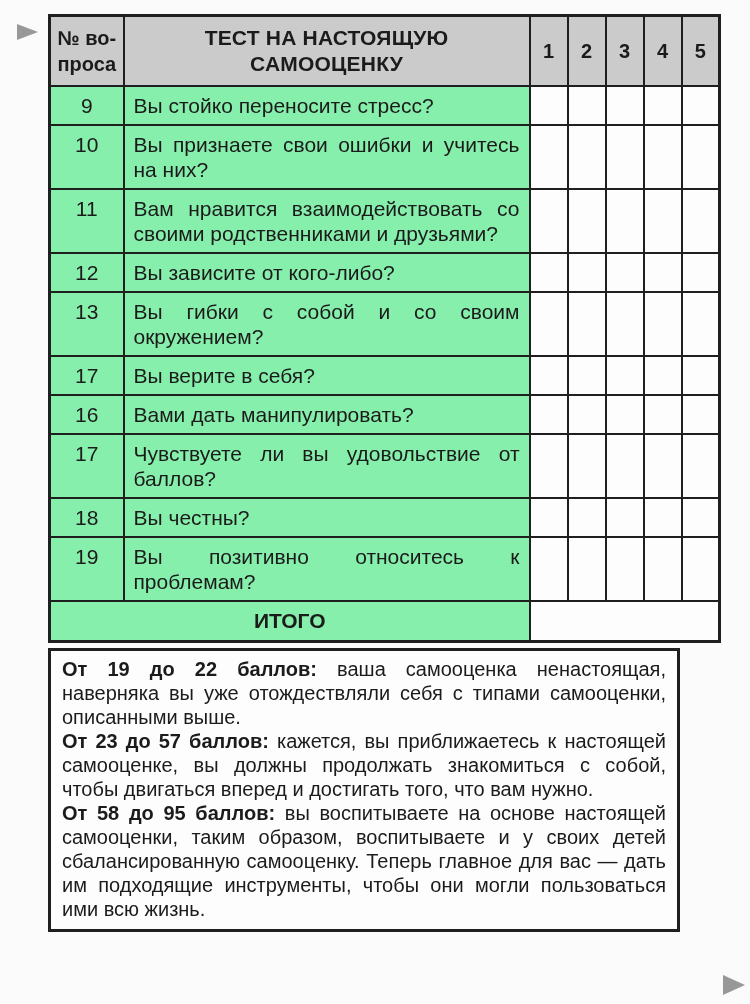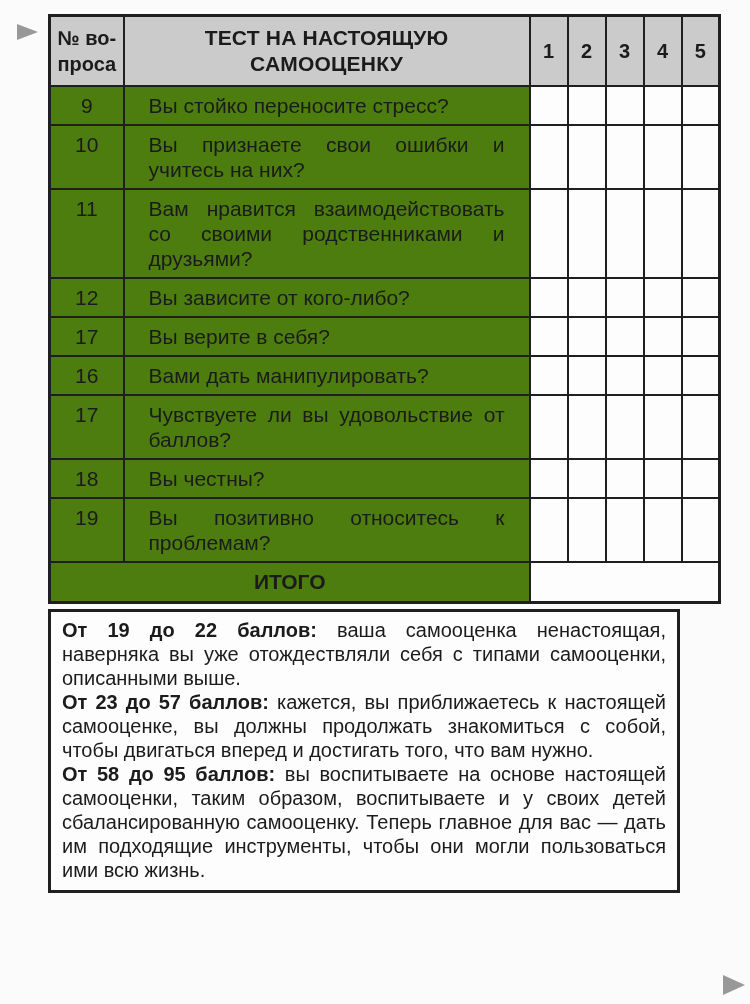--- a/index.html
+++ b/index.html
@@ -23,21 +23,21 @@
     border-width: 10px 0 10px 22px;
     border-color: transparent transparent transparent #989898;
   }
 
   
   table.test {
     margin: 14px 0 0 48px;
     width: 670px;
     border-collapse: collapse;
     table-layout: fixed;
-    background: #4d7c0f;
+    background: #86efac;
     border: 3px solid #1f1f1f;
   }
   table.test th, table.test td {
     border: 2px solid #1f1f1f;
     color: #1b1b1b;
   }
   thead th {
     background: #cbcbcb;
     font-weight: 700;
     font-size: 20px;
@@ -50,21 +50,21 @@
   td.num {
     text-align: center;
     vertical-align: top;
     font-size: 21px;
     line-height: 25px;
     padding: 6px 2px;
   }
   td.q {
     font-size: 21px;
     line-height: 25px;
-    padding: 6px 24px;
+    padding: 6px 9px;
     text-align: justify;
     vertical-align: top;
   }
   td.s { background: #fdfdfd; }
   tr.total-row td.total-label {
     font-size: 21px;
     font-weight: 700;
     text-align: center;
     padding: 6px 12px;
     line-height: 26px;
@@ -145,20 +145,29 @@
         <td class="q">Вам нравится взаимодействовать со своими родственниками и друзьями?</td>
         <td class="s"></td>
           <td class="s"></td>
           <td class="s"></td>
           <td class="s"></td>
           <td class="s"></td>
       </tr>
       <tr>
         <td class="num">12</td>
         <td class="q">Вы зависите от кого-либо?</td>
+        <td class="s"></td>
+          <td class="s"></td>
+          <td class="s"></td>
+          <td class="s"></td>
+          <td class="s"></td>
+      </tr>
+      <tr>
+        <td class="num">13</td>
+        <td class="q">Вы гибки с собой и со своим окружением?</td>
         <td class="s"></td>
           <td class="s"></td>
           <td class="s"></td>
           <td class="s"></td>
           <td class="s"></td>
       </tr>
       <tr>
         <td class="num">17</td>
         <td class="q">Вы верите в себя?</td>
         <td class="s"></td>

